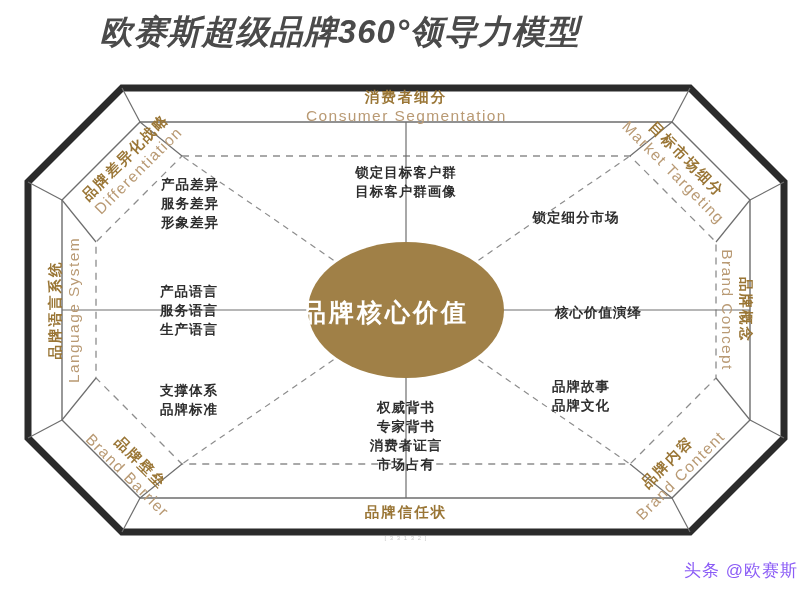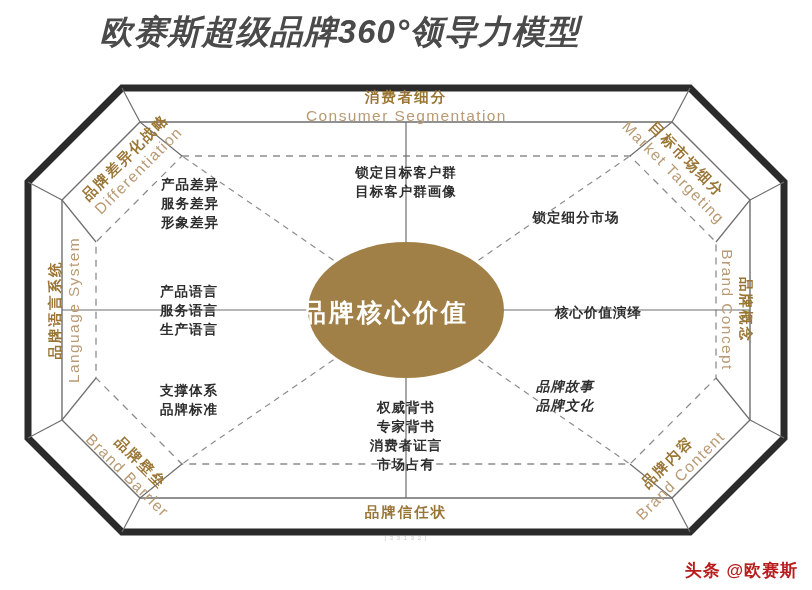--- a/index.html
+++ b/index.html
@@ -101,22 +101,22 @@
     color: #c9c9c9;
     letter-spacing: 1px;
   }
 
   
   #watermark {
     position: absolute;
     right: 14px;
     bottom: 8px;
     font-size: 17px;
-    color: #b91c1c;
-    font-weight: bold;
+    color: #8b5cf6;
+    font-weight: normal;
     letter-spacing: 1px;
     white-space: nowrap;
   }
 </style>
 </head>
 <body>
 
 <div id="page-title">欧赛斯超级品牌360°领导力模型</div>
 
 <div id="diagram">
@@ -235,21 +235,21 @@
 
   <div class="txt center" style="left:512px; top:243px; width:130px;text-align:right;">
     <div>核心价值演绎</div>
   </div>
 
   <div class="txt center" style="left:124px; top:321px; width:130px;">
     <div>支撑体系</div>
     <div>品牌标准</div>
   </div>
 
-  <div class="txt center" style="left:500px; top:317px; width:130px;font-style:italic;">
+  <div class="txt center" style="left:516px; top:317px; width:130px;">
     <div>品牌故事</div>
     <div>品牌文化</div>
   </div>
 
   <div class="txt center" style="left:341px; top:338px; width:130px;">
     <div>权威背书</div>
     <div>专家背书</div>
     <div>消费者证言</div>
     <div>市场占有</div>
   </div>

